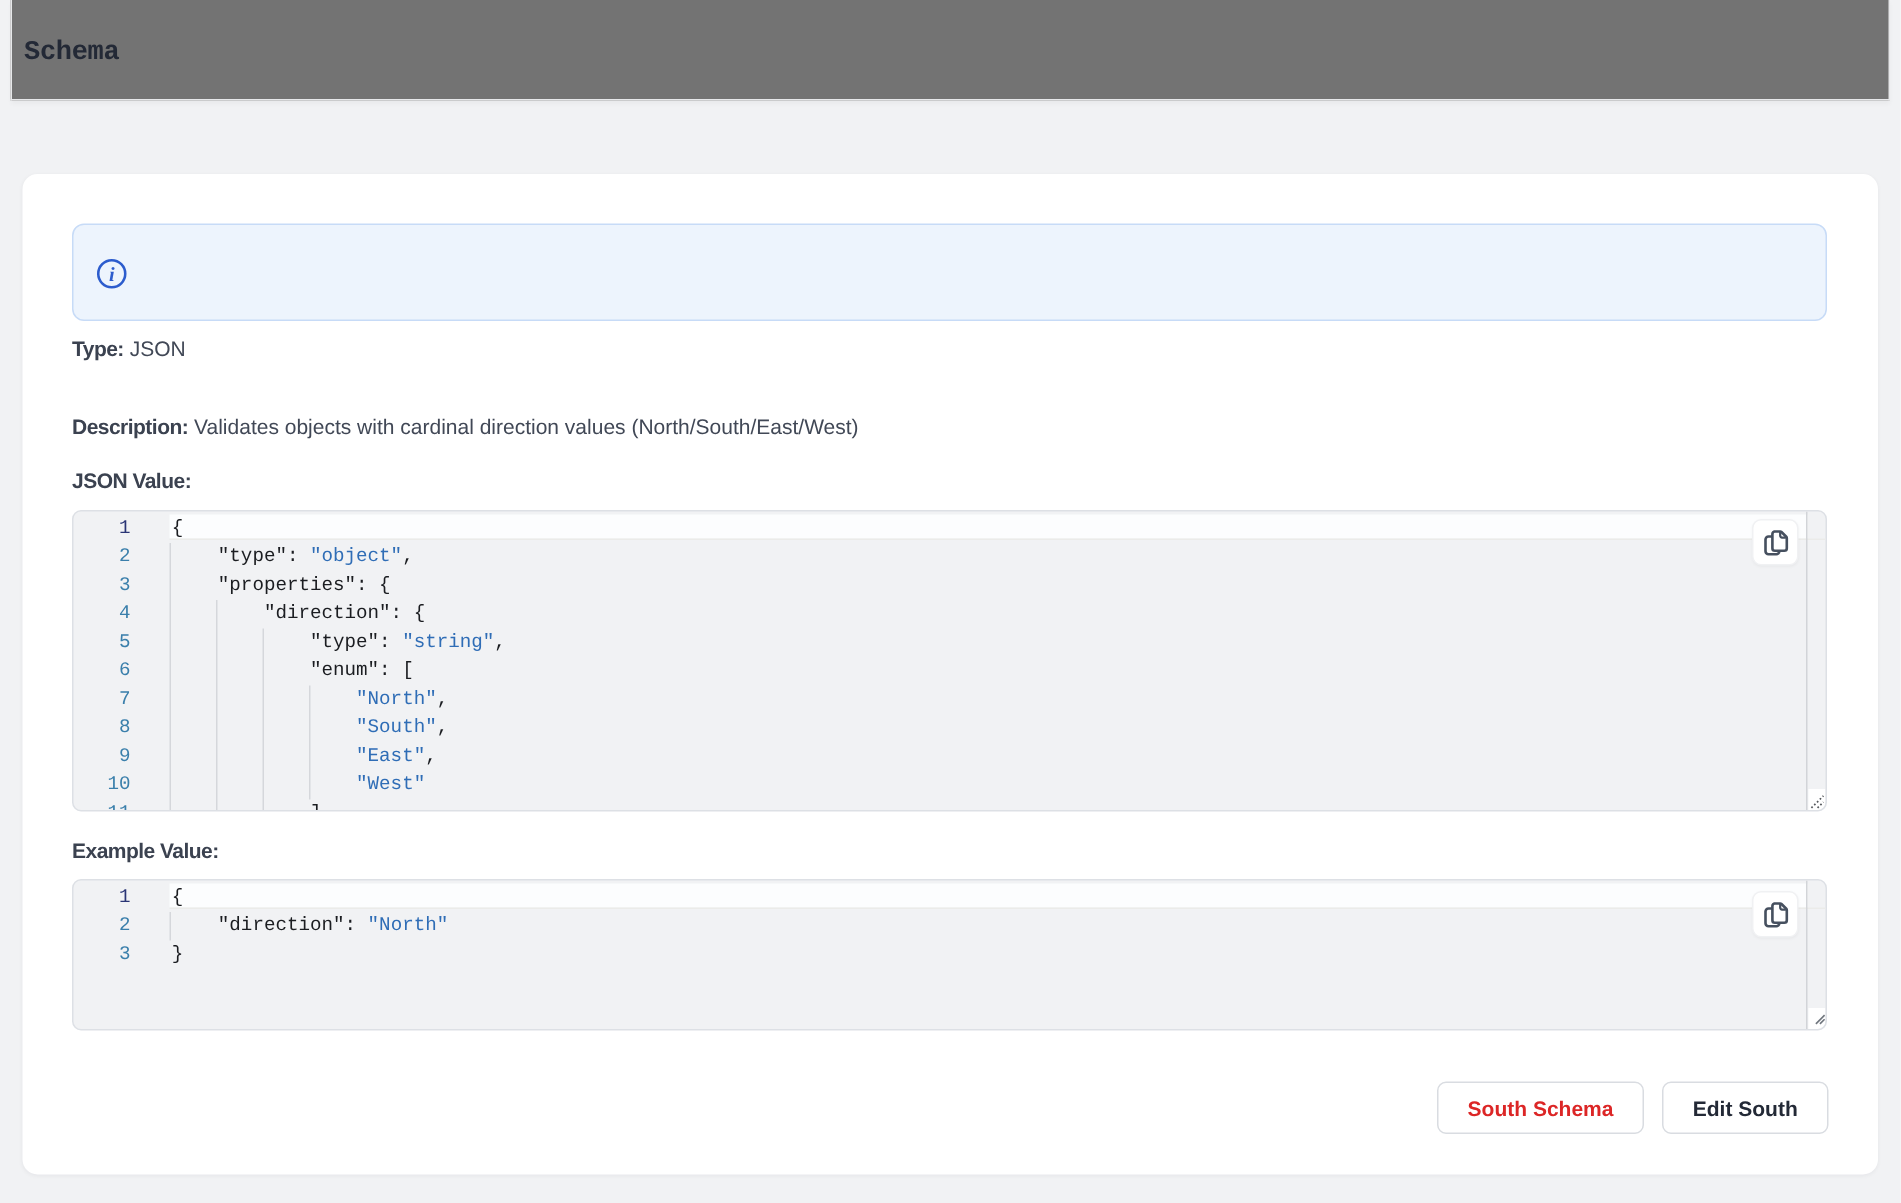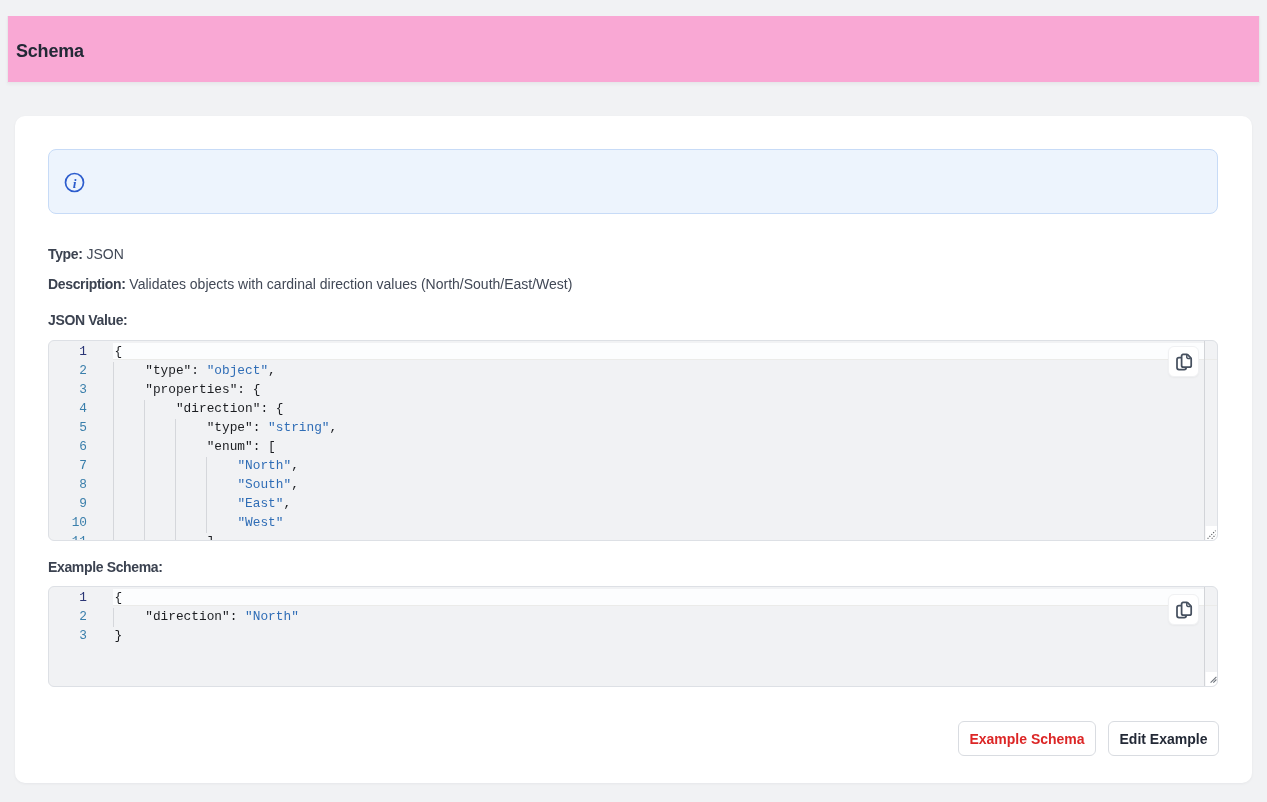--- a/index.html
+++ b/index.html
@@ -1,18 +1,18 @@
 <!DOCTYPE html>
 <html><head>
 <meta charset="utf-8">
 <style>
   * { margin:0; padding:0; box-sizing:border-box; }
   html,body { width:1267px; height:802px; background:#f1f2f4; font-family:"Liberation Sans", sans-serif; position:relative; overflow:hidden; }
-  .hdr { position:absolute; left:7px; top:16px; width:1253px; height:67px; background:#f9a8d4;
-         border:1px solid #e7e8ea; border-top:none; box-shadow:0 2px 3px rgba(0,0,0,0.035); }
+  .hdr { position:absolute; left:7px; top:0; width:1253px; height:67px; background:#737373;
+         border:1px solid #e7e8ea; border-top:none; box-shadow:0 2px 3px rgba(0,0,0,0.035);font-family:Liberation Mono, monospace; }
   .hdr h1 { position:absolute; left:8px; top:24px; font-size:18px; letter-spacing:-0.2px; line-height:22px; font-weight:bold; color:#232936; }
   .card { position:absolute; left:15px; top:116px; width:1237px; height:667px; background:#fff; border-radius:10px;
           box-shadow:0 1px 3px rgba(20,24,34,0.05); }
   .alert { position:absolute; left:33px; top:33px; width:1170px; height:65px; background:#edf4fd;
            border:1px solid #c7dbf7; border-radius:8px; color:#2c5ccd; font-size:14px; }
   .alert .txt { position:absolute; left:46px; top:12px; line-height:20px; }
   .alert svg { position:absolute; left:14.8px; top:22.3px; }
   .row { position:absolute; left:33px; font-size:14px; color:#414856; }
   .row b { color:#3b4250; letter-spacing:-0.35px; }
   .codebox { position:absolute; left:33px; width:1170px; background:#f1f2f4; border:1px solid #dde0e5; border-radius:6px; overflow:hidden; }
@@ -38,21 +38,21 @@
   <div class="hdr">
     <h1>Schema</h1>
   </div>
   <div class="card">
     <div class="alert">
       <svg width="21" height="21" viewBox="0 0 21 21">
         <circle cx="10.5" cy="10.5" r="9" fill="none" stroke="#2c5ccd" stroke-width="1.7"></circle>
         <text x="10.6" y="15.6" text-anchor="middle" font-family="Liberation Serif, serif" font-style="italic" font-weight="bold" font-size="13.5px" fill="#2c5ccd">i</text>
       </svg>
     </div>
-    <div class="row" style="top:130px;"><b>Type:</b>&nbsp;JSON</div>
+    <div class="row" style="top:108px;"><b>Type:</b>&nbsp;JSON</div>
     <div class="row" style="top:159.5px;"><b>Description:</b>&nbsp;Validates objects with cardinal direction values (North/South/East/West)</div>
     <div class="row" style="top:195.5px;"><b>JSON Value:</b></div>
 
     <div class="codebox" style="top:224px; height:201px;">
       <div class="activeline"></div>
       <div class="alborder"></div>
       <div class="sbline"></div>
       <div class="guide" style="left:64.3px; top:20.5px; height:180px;"></div>
       <div class="guide" style="left:95px;   top:58.5px; height:142px;"></div>
       <div class="guide" style="left:125.8px;top:77.5px; height:123px;"></div>
@@ -85,21 +85,21 @@
           <path d="M8.5 2.3 h4.3 a1.2 1.2 0 0 1 .85.35 l3.2 3.2 a1.2 1.2 0 0 1 .35.85 v6.8 a1.7 1.7 0 0 1 -1.7 1.7 h-6.2 a1.7 1.7 0 0 1 -1.7 -1.7 v-9.5 a1.7 1.7 0 0 1 1.7 -1.7 z" fill="#fff" stroke="#46505f" stroke-width="1.75"></path>
           <path d="M12.8 2.6 v2.6 a1.2 1.2 0 0 0 1.2 1.2 h2.6" fill="none" stroke="#46505f" stroke-width="1.5"></path>
         </svg>
       </div>
       <svg class="grip" width="14" height="14" viewBox="0 0 14 14">
         <path d="M2.6 0 H14 V8.5 A5.5 5.5 0 0 1 8.5 14 H2.6 Z" fill="#ffffff"></path>
         <path d="M4.6 12.6 L12.6 4.6 M8.7 12.6 L12.6 8.7" stroke="#55585c" stroke-width="1.15" stroke-dasharray="1.15 1.5" fill="none"></path>
       </svg>
     </div>
 
-    <div class="row" style="top:443px;"><b>Example Schema:</b></div>
+    <div class="row" style="top:443px;"><b>Example Value:</b></div>
 
     <div class="codebox" style="top:470px; height:101px;">
       <div class="activeline"></div>
       <div class="alborder"></div>
       <div class="sbline"></div>
       <div class="guide" style="left:64.3px; top:20.5px; height:19px;"></div>
       <pre class="nums"><span class="n1">1</span>
 2
 3</pre>
       <pre class="code">{
@@ -111,15 +111,15 @@
           <path d="M8.5 2.3 h4.3 a1.2 1.2 0 0 1 .85.35 l3.2 3.2 a1.2 1.2 0 0 1 .35.85 v6.8 a1.7 1.7 0 0 1 -1.7 1.7 h-6.2 a1.7 1.7 0 0 1 -1.7 -1.7 v-9.5 a1.7 1.7 0 0 1 1.7 -1.7 z" fill="#fff" stroke="#46505f" stroke-width="1.75"></path>
           <path d="M12.8 2.6 v2.6 a1.2 1.2 0 0 0 1.2 1.2 h2.6" fill="none" stroke="#46505f" stroke-width="1.5"></path>
         </svg>
       </div>
       <svg class="grip" width="14" height="14" viewBox="0 0 14 14">
         <path d="M2.6 0 H14 V8.5 A5.5 5.5 0 0 1 8.5 14 H2.6 Z" fill="#ffffff"></path>
         <path d="M7.6 10.6 L13.4 4.8 M10.3 10.6 L13.4 7.5" stroke="#70767e" stroke-width="1.1" fill="none"></path>
       </svg>
     </div>
 
-    <div class="btn rm">Example Schema</div>
-    <div class="btn ed">Edit Example</div>
+    <div class="btn rm">South Schema</div>
+    <div class="btn ed">Edit South</div>
   </div>
 
 </body></html>

